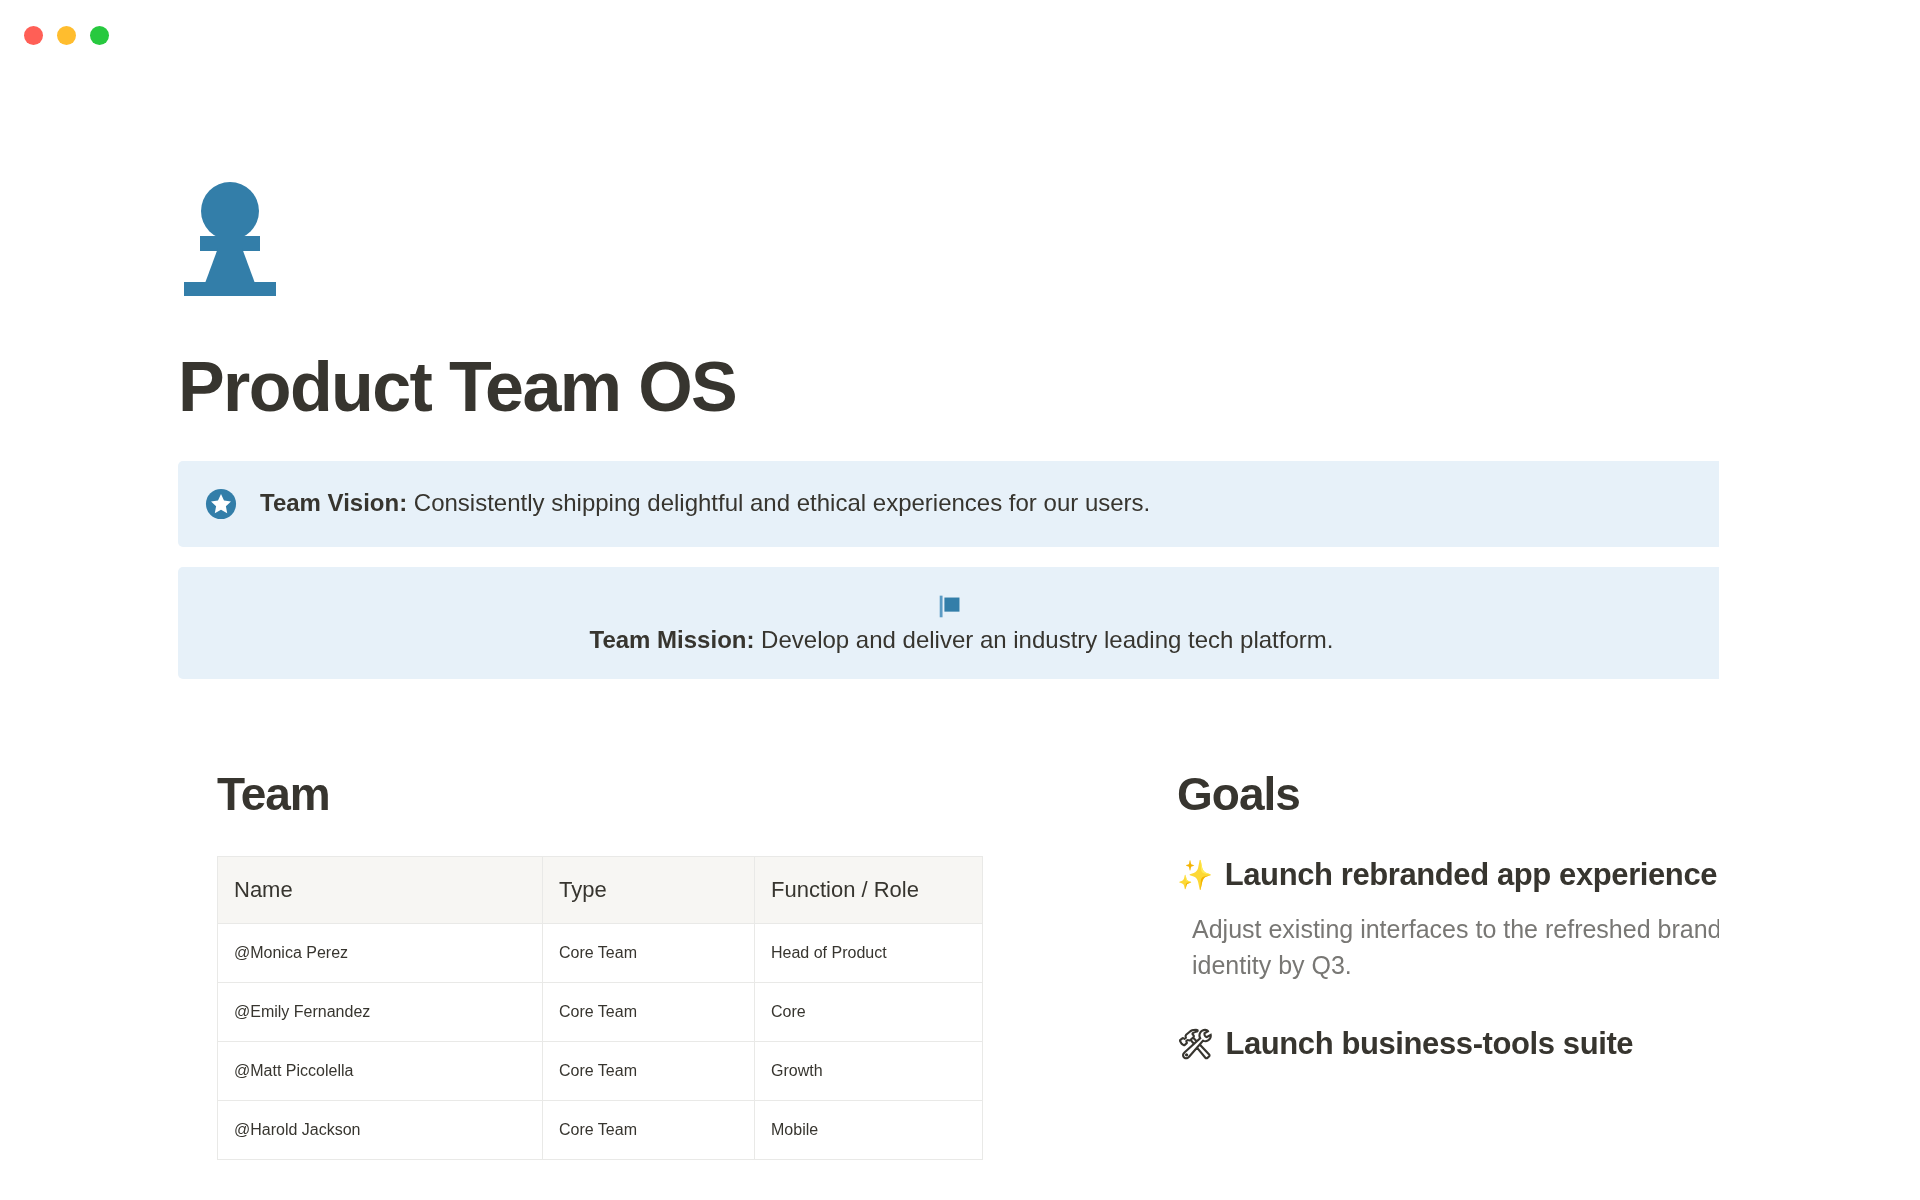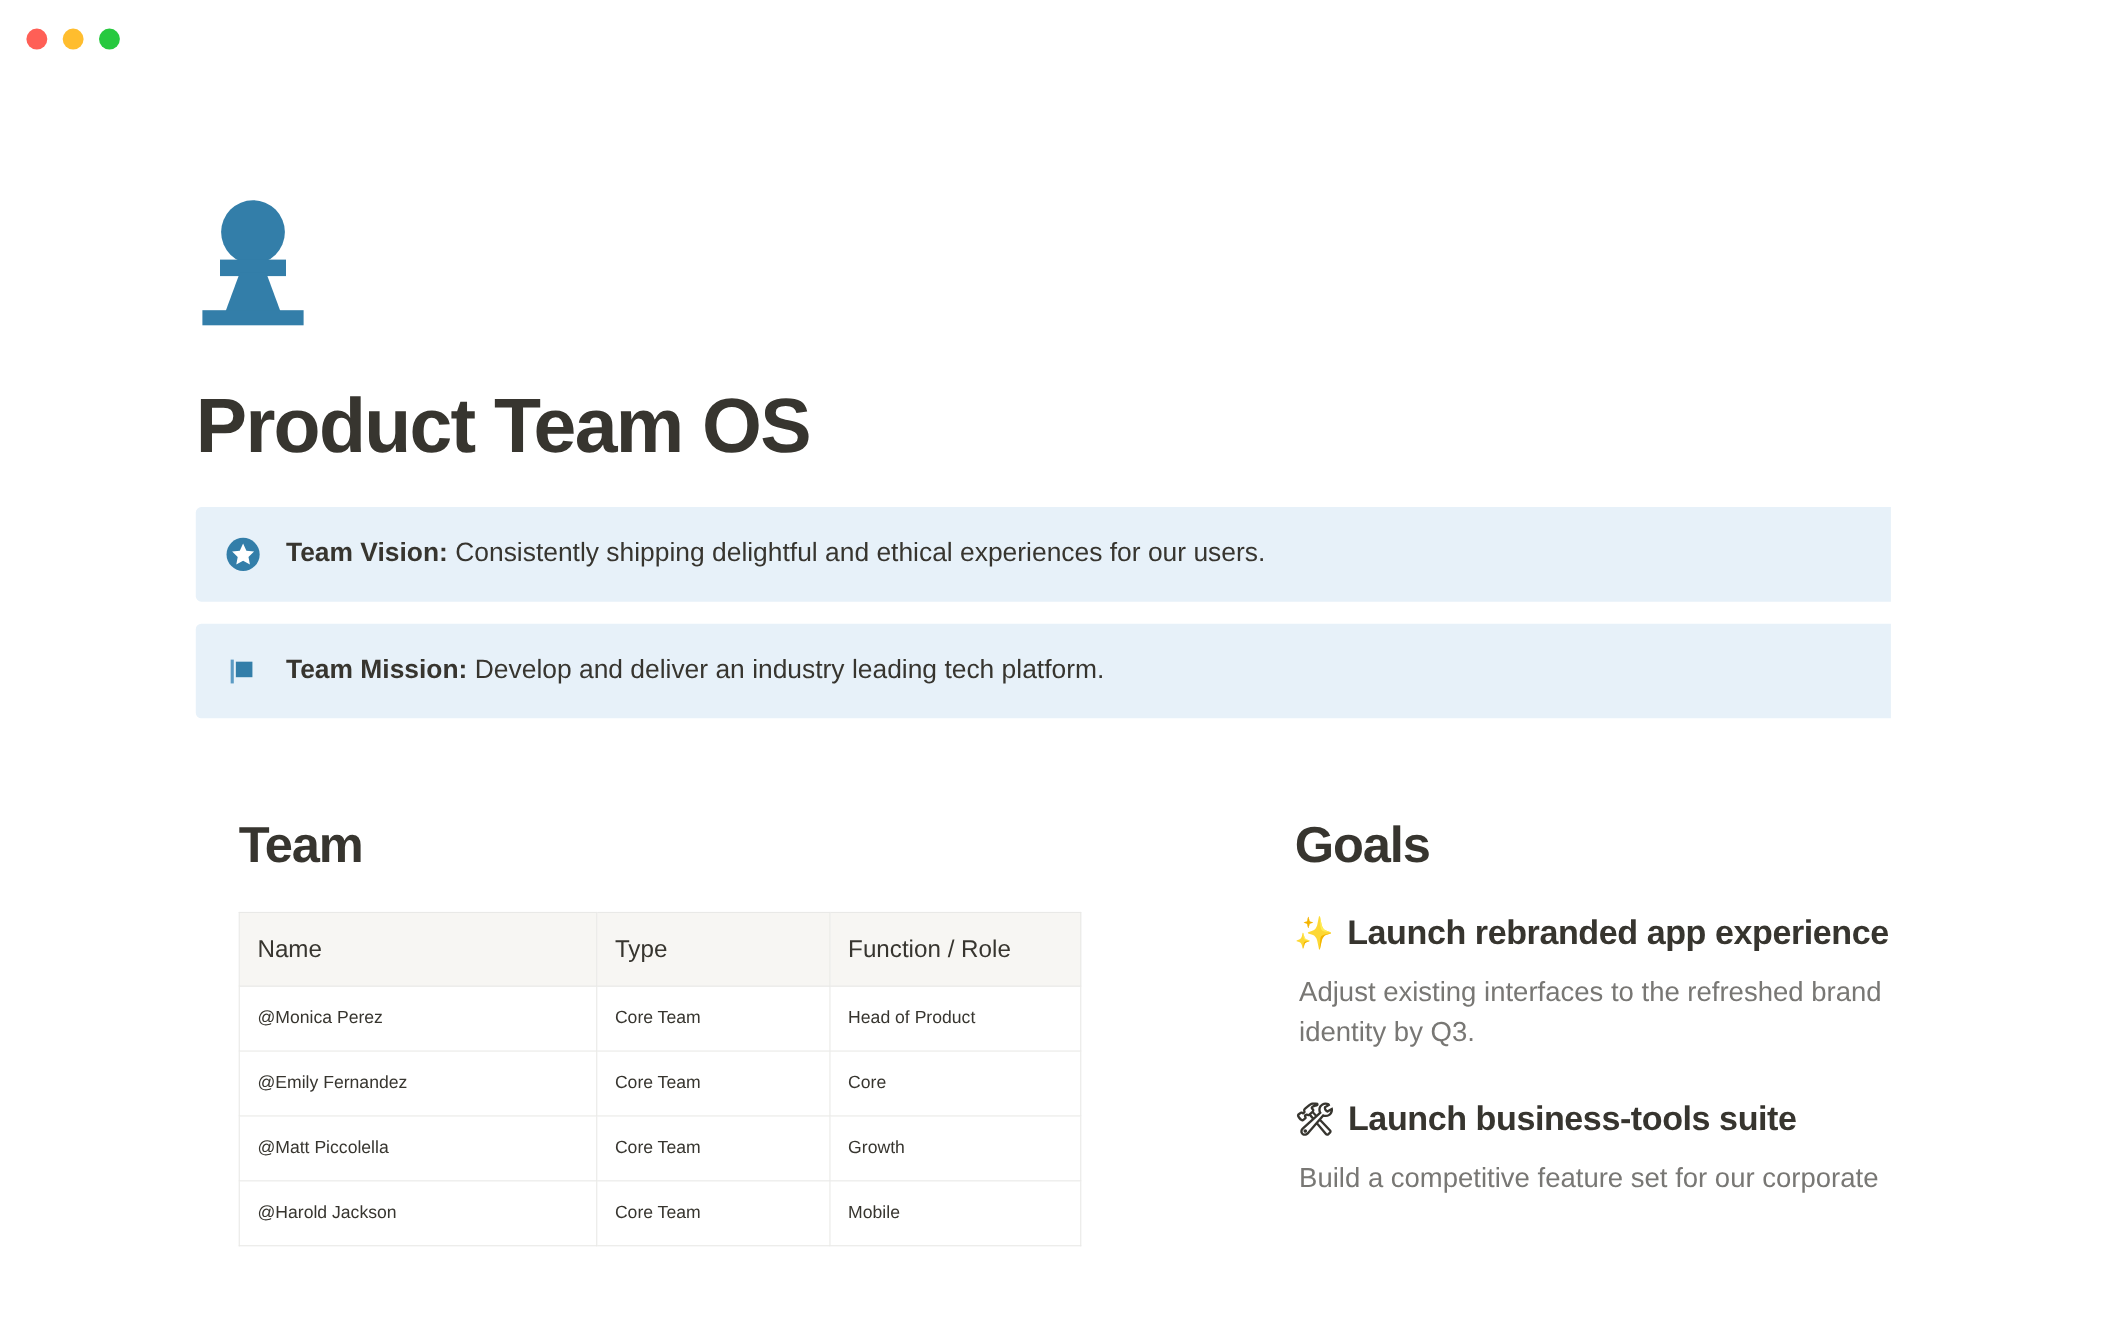--- a/index.html
+++ b/index.html
@@ -85,21 +85,21 @@
   }
   .callout {
     display: flex;
     align-items: center;
     background: #e7f1f9;
     border-radius: 5px;
     padding: 22px 26px;
     box-sizing: border-box;
     min-height: 86px;
   }
-  .callout + .callout { margin-top: 20px; }
+  .callout + .callout { margin-top: 20px; flex-direction: column; }
   .callout-icon {
     flex: 0 0 auto;
     width: 34px;
     height: 34px;
     margin-right: 22px;
     display: flex;
     align-items: center;
     justify-content: center;
   }
   .callout-text {
@@ -165,21 +165,21 @@
     font-weight: 700;
     color: #37352f;
     letter-spacing: -0.4px;
     line-height: 1.25;
     display: flex;
     align-items: baseline;
     gap: 12px;
   }
   .goal-emoji { font-size: 29px; line-height: 1; }
   .goal-desc {
-    margin: 4px;
+    margin: 15px;
     font-size: 25px;
     line-height: 1.45;
     color: #787774;
     max-width: 640px;
   }
 </style>
 </head>
 <body>
 
 <div class="window">
@@ -286,21 +286,20 @@
               <span>Launch rebranded app experience</span>
             </h3>
             <p class="goal-desc">Adjust existing interfaces to the refreshed brand identity by Q3.</p>
           </div>
 
           <div class="goal">
             <h3 class="goal-title">
               <span class="goal-emoji">🛠</span>
               <span>Launch business-tools suite</span>
             </h3>
-            <p class="goal-desc">Build a competitive feature set for our corporate</p>
           </div>
 
         </div>
 
       </div>
 
     </div>
   </div>
 
 </div>

